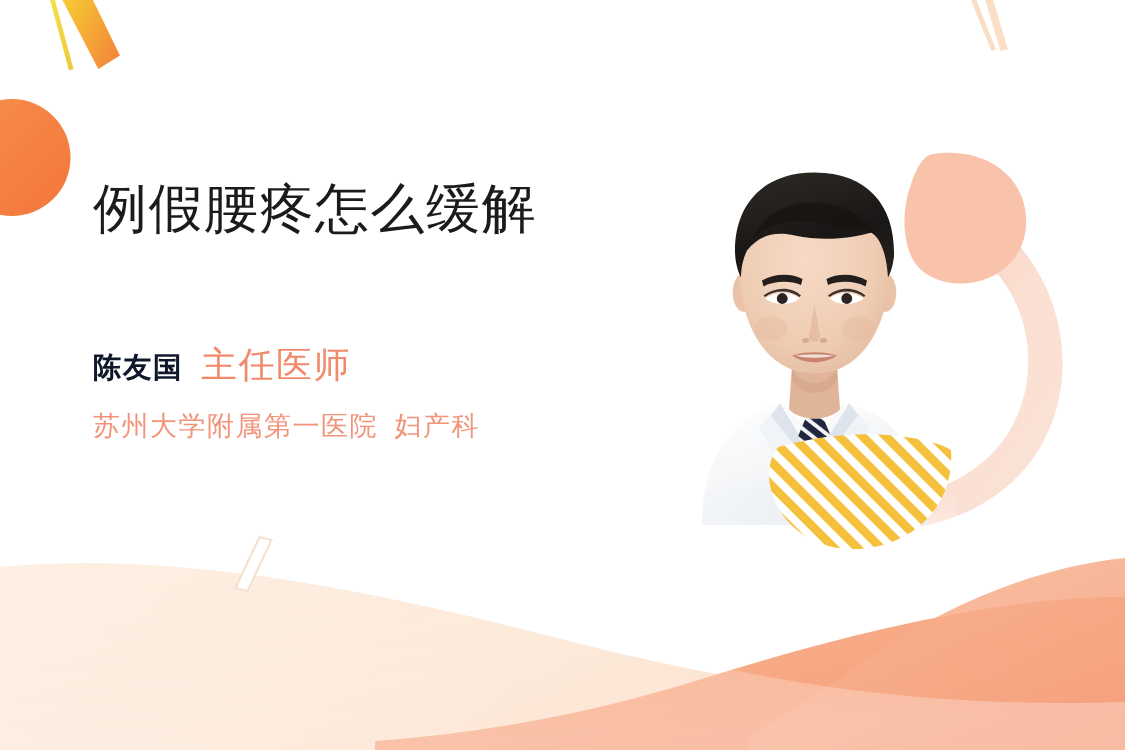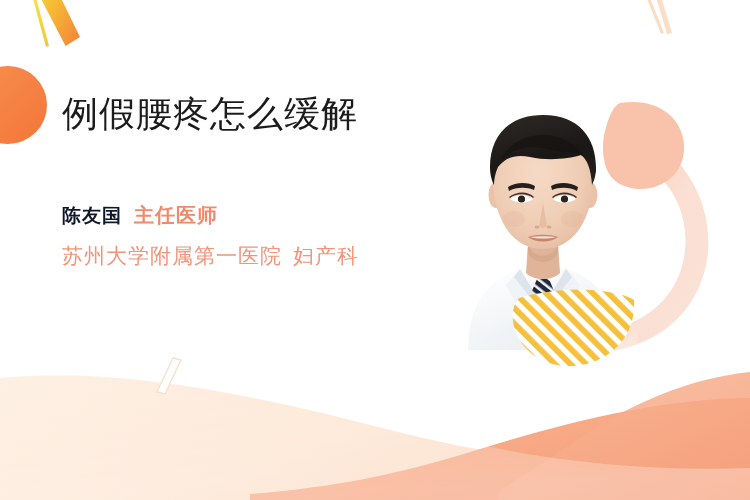--- a/index.html
+++ b/index.html
@@ -10,21 +10,21 @@
     overflow:hidden;
     background:#ffffff;
     font-family:"Liberation Sans","DejaVu Sans",sans-serif;
   }
   .layer{position:absolute;inset:0;}
   .layer svg{display:block;width:750px;height:500px;}
 
   
   .text-block{
     position:absolute;
-    left:62px;top:91px;
+    left:62px;top:116px;
     width:420px;
     z-index:6;
   }
   .title{
     font-size:36px;
     line-height:1.25;
     font-weight:400;
     color:#1b1b1b;
     letter-spacing:1px;
     margin:0;
@@ -34,29 +34,29 @@
     margin-top:66px;
     white-space:nowrap;
   }
   .byline .doc-name{
     font-size:19px;
     font-weight:700;
     color:#0f172a;
     letter-spacing:1px;
   }
   .byline .doc-title{
-    font-size:20px;
-    font-weight:700;
+    font-size:24px;
+    font-weight:400;
     color:#f08a6a;
     letter-spacing:1px;
     margin-left:12px;
   }
   .affil{
     margin-top:13px;
-    font-size:21px;
+    font-size:18px;
     font-weight:400;
     color:#f2947a;
     letter-spacing:1px;
     white-space:nowrap;
   }
   .affil .dept{margin-left:11px;}
 
   
   .portrait{
     position:absolute;

